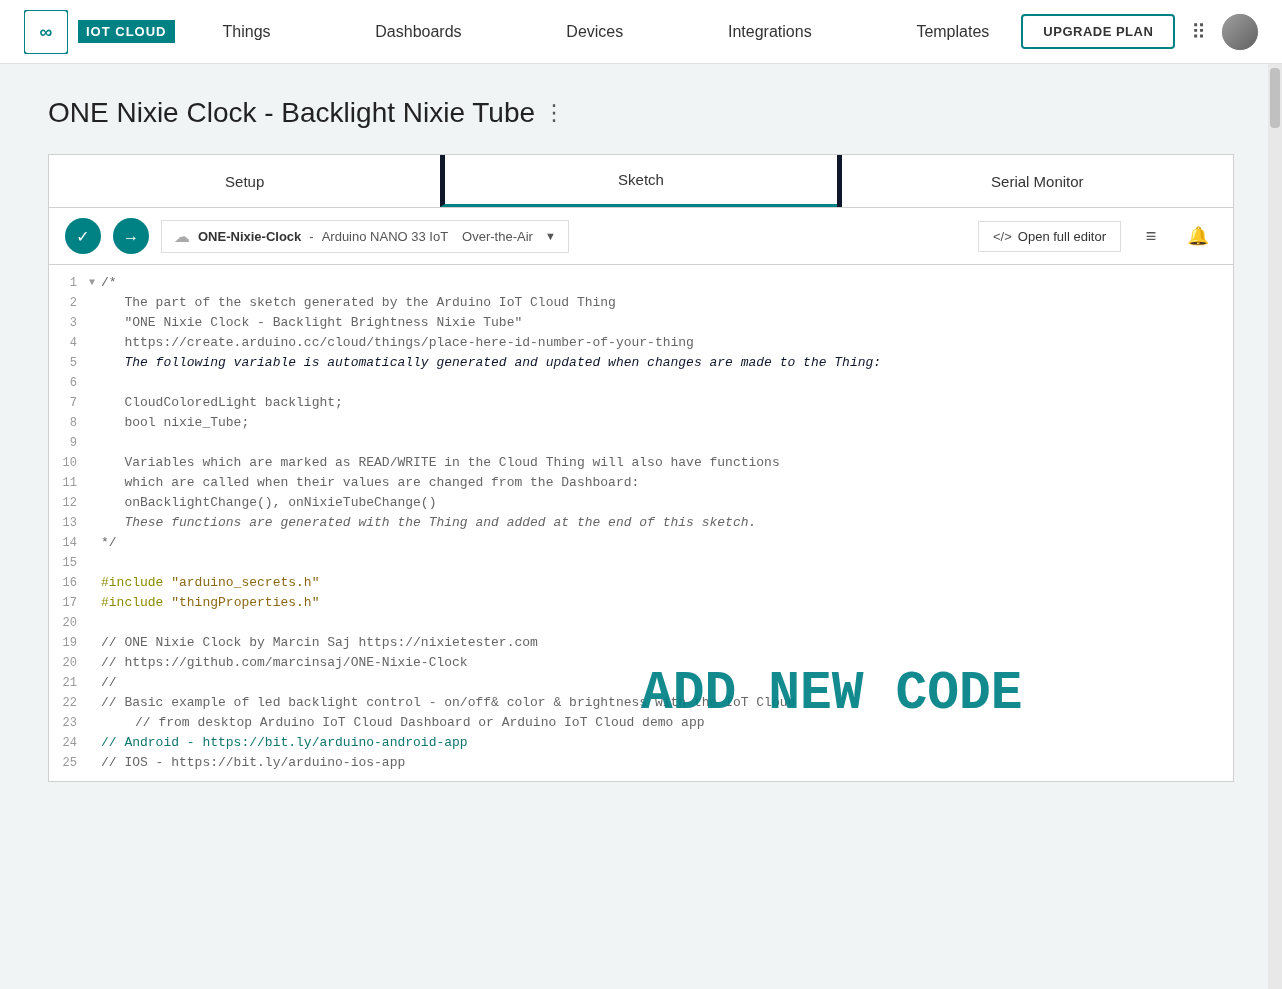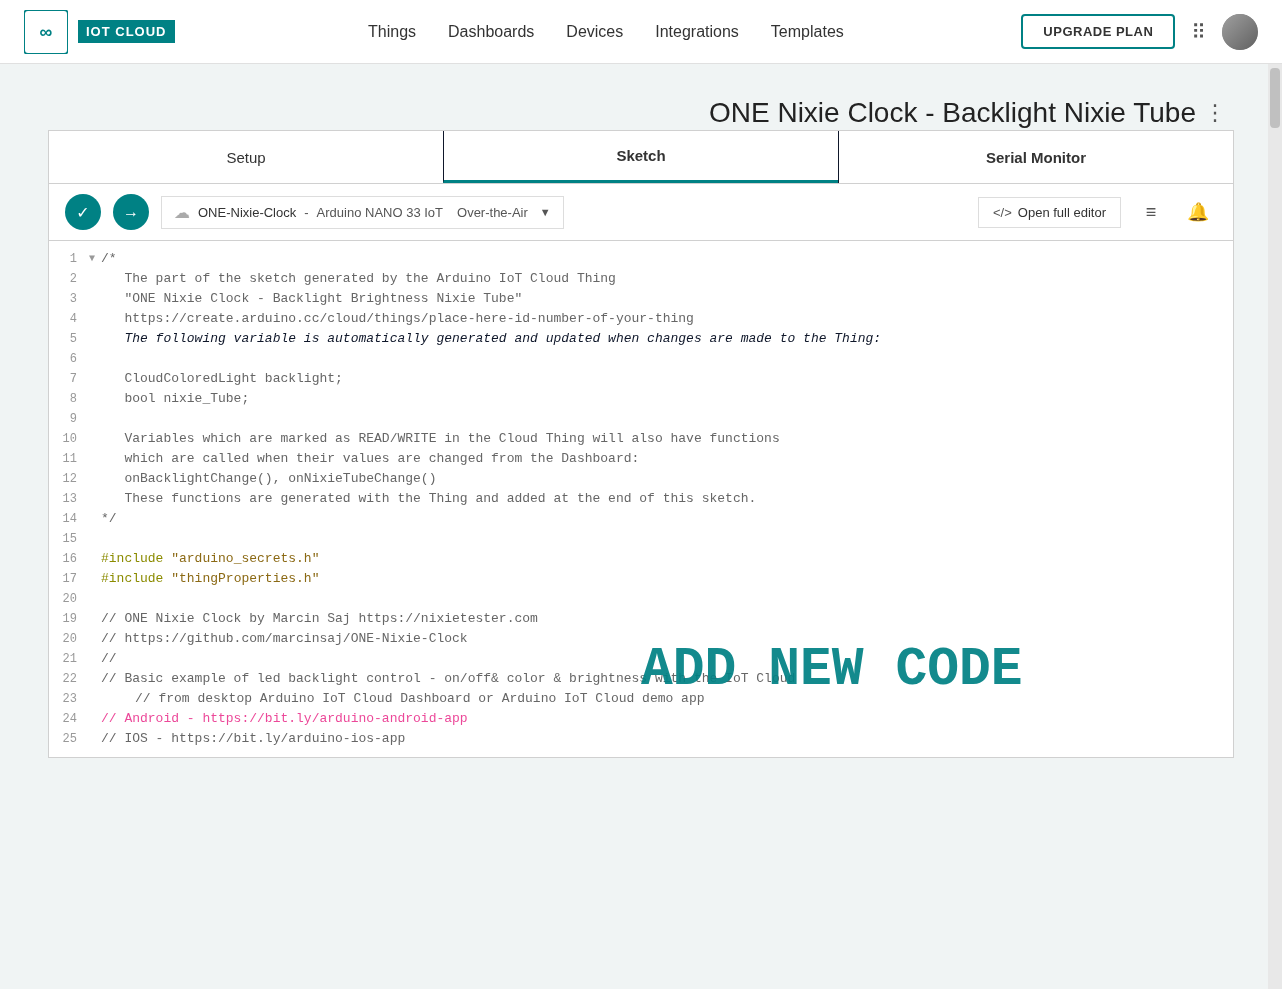--- a/index.html
+++ b/index.html
@@ -32,21 +32,21 @@
       color: #ffffff;
       font-size: 13px;
       font-weight: bold;
       padding: 4px 8px;
       letter-spacing: 1px;
     }
     .nav-links {
       display: flex;
       gap: 32px;
       flex: 1;
-      justify-content: center;
+      justify-content: space-between;
     }
     .nav-link {
       color: #333;
       text-decoration: none;
       font-size: 16px;
       cursor: pointer;
     }
     .nav-right {
       display: flex;
       align-items: center;
@@ -106,21 +106,22 @@
     .main-content {
       padding: 32px 48px;
       background: #f0f4f4;
       min-height: calc(989px - 64px);
     }
 
     
     .page-header {
       display: flex;
       align-items: center;
-      justify-content: flex-end;
+      justify-content: flex-start;
+      margin-bottom: 24px;
     }
     .page-title {
       font-size: 28px;
       font-weight: 400;
       color: #222;
     }
     .more-btn {
       background: none;
       border: none;
       cursor: pointer;
@@ -144,22 +145,21 @@
       color: #333;
       cursor: pointer;
       border: none;
       background: #fff;
     }
     .tab.active {
       border-bottom: 3px solid #008184;
       font-weight: 500;
     }
     .tab + .tab {
-      border-left: 1px solid #0f172a;
-      font-weight: bold;
+      border-left: 5px solid #0f172a;
     }
 
     
     .toolbar {
       display: flex;
       align-items: center;
       background: #fff;
       border: 1px solid #d0d0d0;
       border-top: none;
       padding: 10px 16px;
@@ -198,21 +198,21 @@
       border: 1px solid #ddd;
       padding: 6px 12px;
       background: #fff;
       cursor: pointer;
       font-size: 13px;
     }
     .device-selector .cloud-icon {
       color: #aaa;
       font-size: 16px;
     }
-    .device-name { font-weight: normal; color: #333; }
+    .device-name { font-weight: bold; color: #333; }
     .device-detail { color: #555; }
     .device-ota { color: #555; }
     .dropdown-arrow { color: #555; font-size: 11px; margin-left: 4px; }
     .spacer { flex: 1; }
     .open-editor-btn {
       display: flex;
       align-items: center;
       gap: 6px;
       border: 1px solid #ddd;
       padding: 7px 14px;
@@ -438,21 +438,21 @@
         <span class="line-content comment" style="color: rgb(102, 102, 102);">   which are called when their values are changed from the Dashboard:</span>
       </div>
       <div class="code-line">
         <span class="line-num">12</span>
         <span class="line-marker"></span>
         <span class="line-content comment" style="color: rgb(102, 102, 102);">   onBacklightChange(), onNixieTubeChange()</span>
       </div>
       <div class="code-line">
         <span class="line-num">13</span>
         <span class="line-marker"></span>
-        <span class="line-content comment" style="color: rgb(102, 102, 102);">   These functions are generated with the Thing and added at the end of this sketch.</span>
+        <span class="line-content comment" style="color: rgb(102, 102, 102); font-style: italic;">   These functions are generated with the Thing and added at the end of this sketch.</span>
       </div>
       <div class="code-line">
         <span class="line-num">14</span>
         <span class="line-marker"></span>
         <span class="line-content comment" style="color: rgb(102, 102, 102);">*/</span>
       </div>
       <div class="code-line">
         <span class="line-num">15</span>
         <span class="line-marker"></span>
         <span class="line-content"></span>
@@ -493,21 +493,21 @@
         <span class="line-content comment" style="color: rgb(102, 102, 102);">// Basic example of led backlight control - on/off&amp; color &amp; brightness with the IoT Cloud</span>
       </div>
       <div class="code-line">
         <span class="line-num">23</span>
         <span class="line-marker"></span>
         <span class="line-content comment" style="color: rgb(102, 102, 102); margin-left: 34px;">// from desktop Arduino IoT Cloud Dashboard or Arduino IoT Cloud demo app</span>
       </div>
       <div class="code-line">
         <span class="line-num">24</span>
         <span class="line-marker"></span>
-        <span class="line-content comment" style="color: #ec4899;">// Android - https://bit.ly/arduino-android-app</span>
+        <span class="line-content comment" style="color: #0f766e;">// Android - https://bit.ly/arduino-android-app</span>
       </div>
       <div class="code-line">
         <span class="line-num">25</span>
         <span class="line-marker"></span>
         <span class="line-content comment" style="color: rgb(102, 102, 102);">// IOS - https://bit.ly/arduino-ios-app</span>
       </div>
       <div class="add-new-code-overlay">ADD NEW CODE</div>
     </div>
 
 </div>

